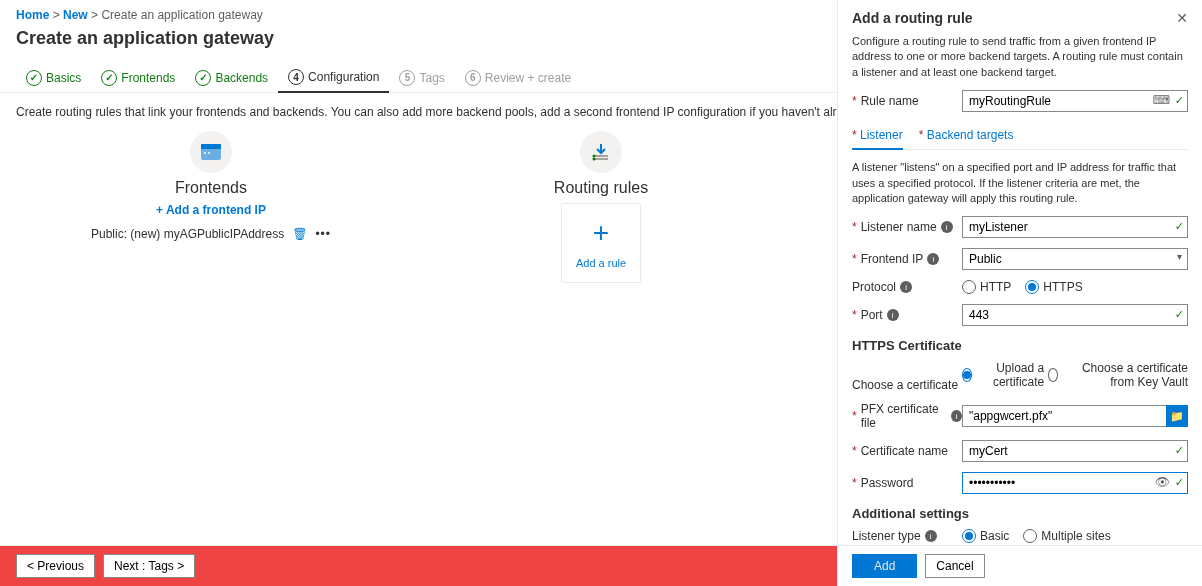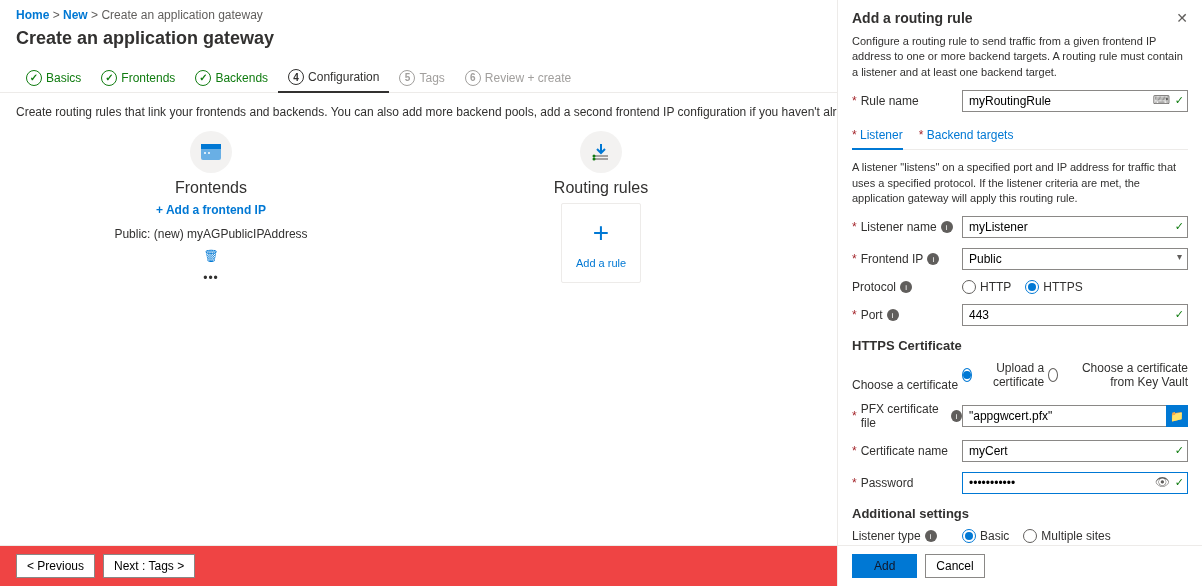--- a/index.html
+++ b/index.html
@@ -16,21 +16,21 @@
 .tab.active { color: #323130; border-bottom: 2px solid #323130; margin-bottom: -1px; }
 .tab.active .circle { border: 1px solid #323130; }
 .tab.disabled .circle { border: 1px solid #a19f9d; color: #a19f9d; }
 .tab.disabled { color: #a19f9d; }
 .hint { padding: 12px 16px; font-size: 12px; color: #323130; }
 .cols { display: flex; gap: 0; padding: 0 16px; }
 .col { flex: 1; text-align: center; }
 .icon-tile { width: 42px; height: 42px; border-radius: 50%; background: #f3f2f1; display: inline-flex; align-items: center; justify-content: center; margin-bottom: 6px; }
 .section-title { font-size: 16px; margin-bottom: 6px; }
 .addlink { font-size: 12px; color: #0078d4; cursor: pointer; display: inline-block; margin-bottom: 10px; }
-.frontend-row { display: flex; align-items: center; justify-content: center; gap: 8px; font-size: 12px; color: #323130; flex-direction: column; }
+.frontend-row { display: flex; align-items: center; justify-content: center; gap: 8px; font-size: 12px; color: #323130; }
 .frontend-row .del { color: #0078d4; cursor: pointer; }
 .frontend-row .more { color: #323130; cursor: pointer; letter-spacing: 1px; }
 .rule-card { border: 1px solid #edebe9; border-radius: 2px; width: 80px; height: 80px; margin: 0 auto; display: flex; flex-direction: column; align-items: center; justify-content: center; gap: 8px; cursor: pointer; background: #fff; }
 .rule-card .plus { font-size: 28px; color: #0078d4; font-weight: 300; }
 .rule-card .lbl { font-size: 11px; color: #0078d4; }
 .footer-bar { position: absolute; bottom: 0; left: 0; width: 837px; border-top: 1px solid #edebe9; padding: 8px 16px; display: flex; gap: 8px; background: #ef4444; }
 .btn-sec { border: 1px solid #8a8886; background: #fff; padding: 4px 10px; font-size: 12px; cursor: pointer; }
 
 .panel { position: absolute; right: 0; top: 0; width: 365px; height: 586px; border-left: 1px solid #edebe9; background: #fff; display: flex; flex-direction: column; }
 .panel-head { display: flex; justify-content: space-between; align-items: flex-start; padding: 10px 14px 8px; }
@@ -54,21 +54,21 @@
 .subtab { padding: 6px 0; cursor: pointer; color: #0078d4; }
 .subtab .req { color: #a4262c; }
 .subtab.active { border-bottom: 2px solid #0078d4; margin-bottom: -1px; }
 .radio-row { display: flex; gap: 14px; align-items: center; }
 .radio { display: flex; align-items: center; gap: 4px; cursor: pointer; }
 .r-circ { width: 14px; height: 14px; border-radius: 50%; border: 1px solid #605e5c; display: inline-flex; align-items: center; justify-content: center; }
 .r-circ.on { border-color: #0078d4; }
 .r-circ.on::after { content: ""; width: 8px; height: 8px; border-radius: 50%; background: #0078d4; }
 .sec-head { font-size: 13px; font-weight: 600; margin: 12px 0 8px; }
 .panel-foot { border-top: 1px solid #edebe9; padding: 8px 14px; display: flex; gap: 8px; }
-.btn-primary { background: #0078d4; color: #0f172a; border: none; padding: 5px 22px; font-size: 12px; cursor: pointer; }
+.btn-primary { background: #0078d4; color: #e5e5e5; border: none; padding: 5px 22px; font-size: 12px; cursor: pointer; }
 </style>
 </head>
 <body>
 
 <div class="breadcrumb">
   <a>Home</a>
   <span> &gt; </span>
   <a>New</a>
   <span> &gt; </span>
   <span>Create an application gateway</span>

